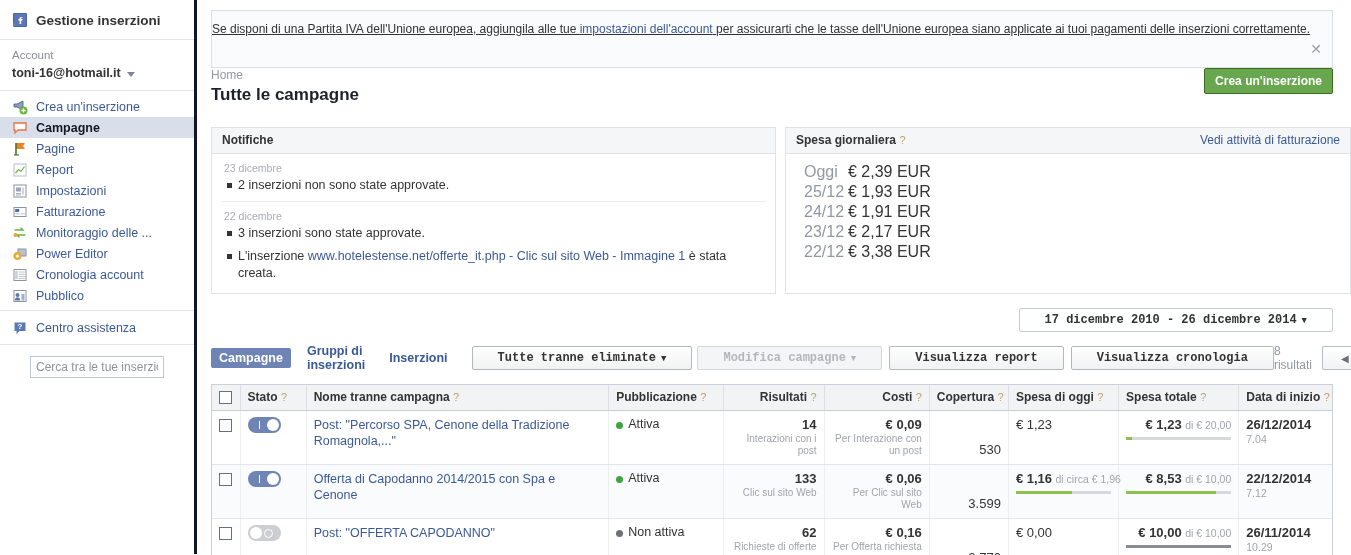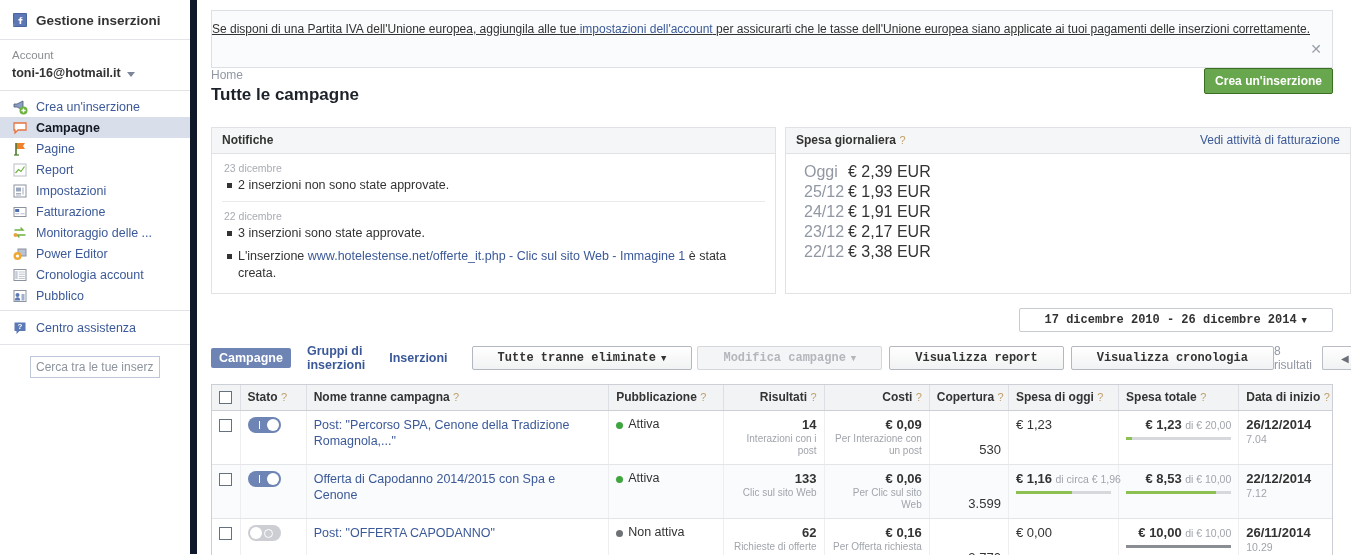--- a/index.html
+++ b/index.html
@@ -11,21 +11,21 @@
     color:#333;
     background:#ffffff;
     overflow:hidden;
   }
   .app { display:flex; width:1351px; height:555px; }
 
   
   .sidebar {
     width:197px; flex:0 0 197px; height:554px;
     background:#fff;
-    border-right:7px solid #0f172a;
+    border-right:3px solid #0f172a;
   }
   .brand {
     display:flex; align-items:center; gap:8px;
     padding:12px 10px 11px 12px;
     border-bottom:1px solid #e2e4e8;
   }
   .brand-title { font-size:13.5px; font-weight:bold; color:#333; }
   .acct-block { padding:9px 12px 10px 12px; border-bottom:1px solid #e2e4e8; }
   .acct-label { color:#8a8d91; font-size:11.5px; margin-bottom:5px; }
   .acct-name { font-size:12.5px; font-weight:bold; color:#333; display:flex; align-items:center; gap:5px;}

